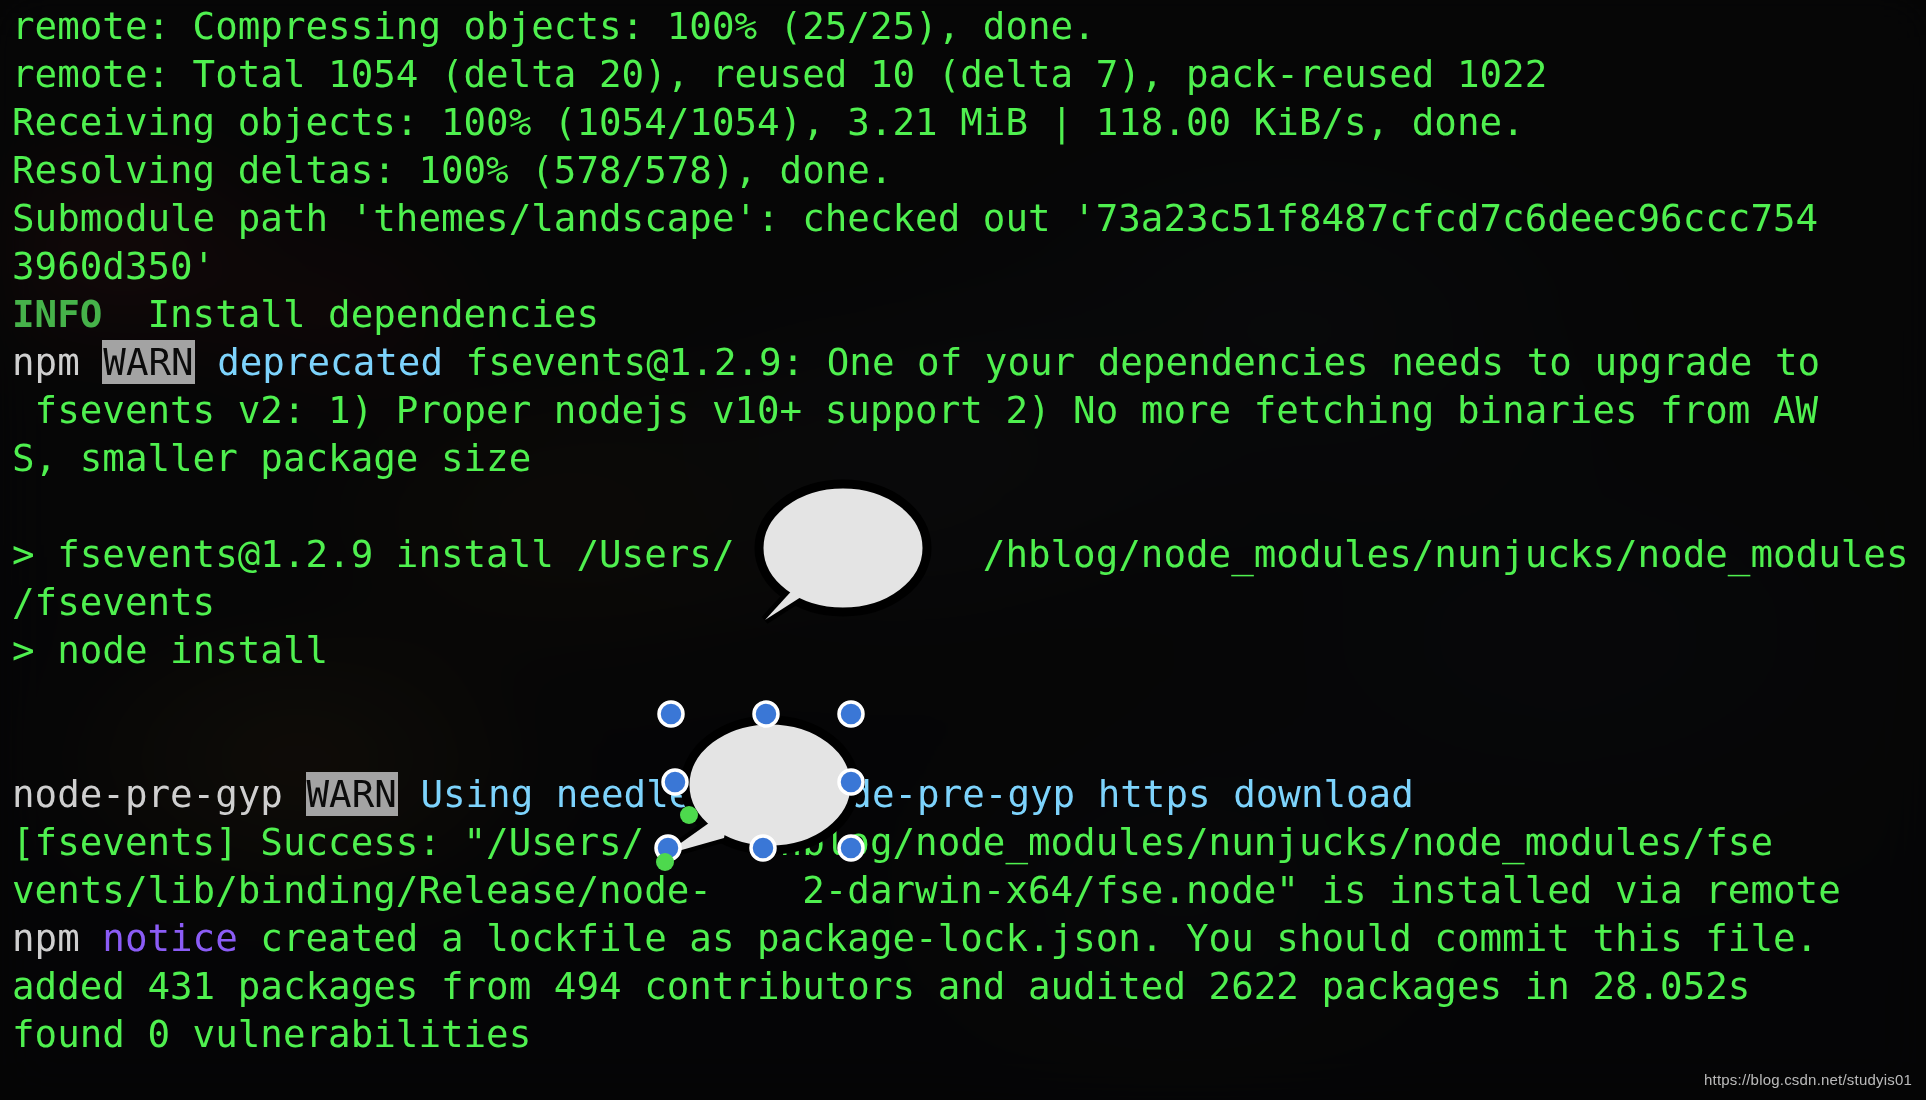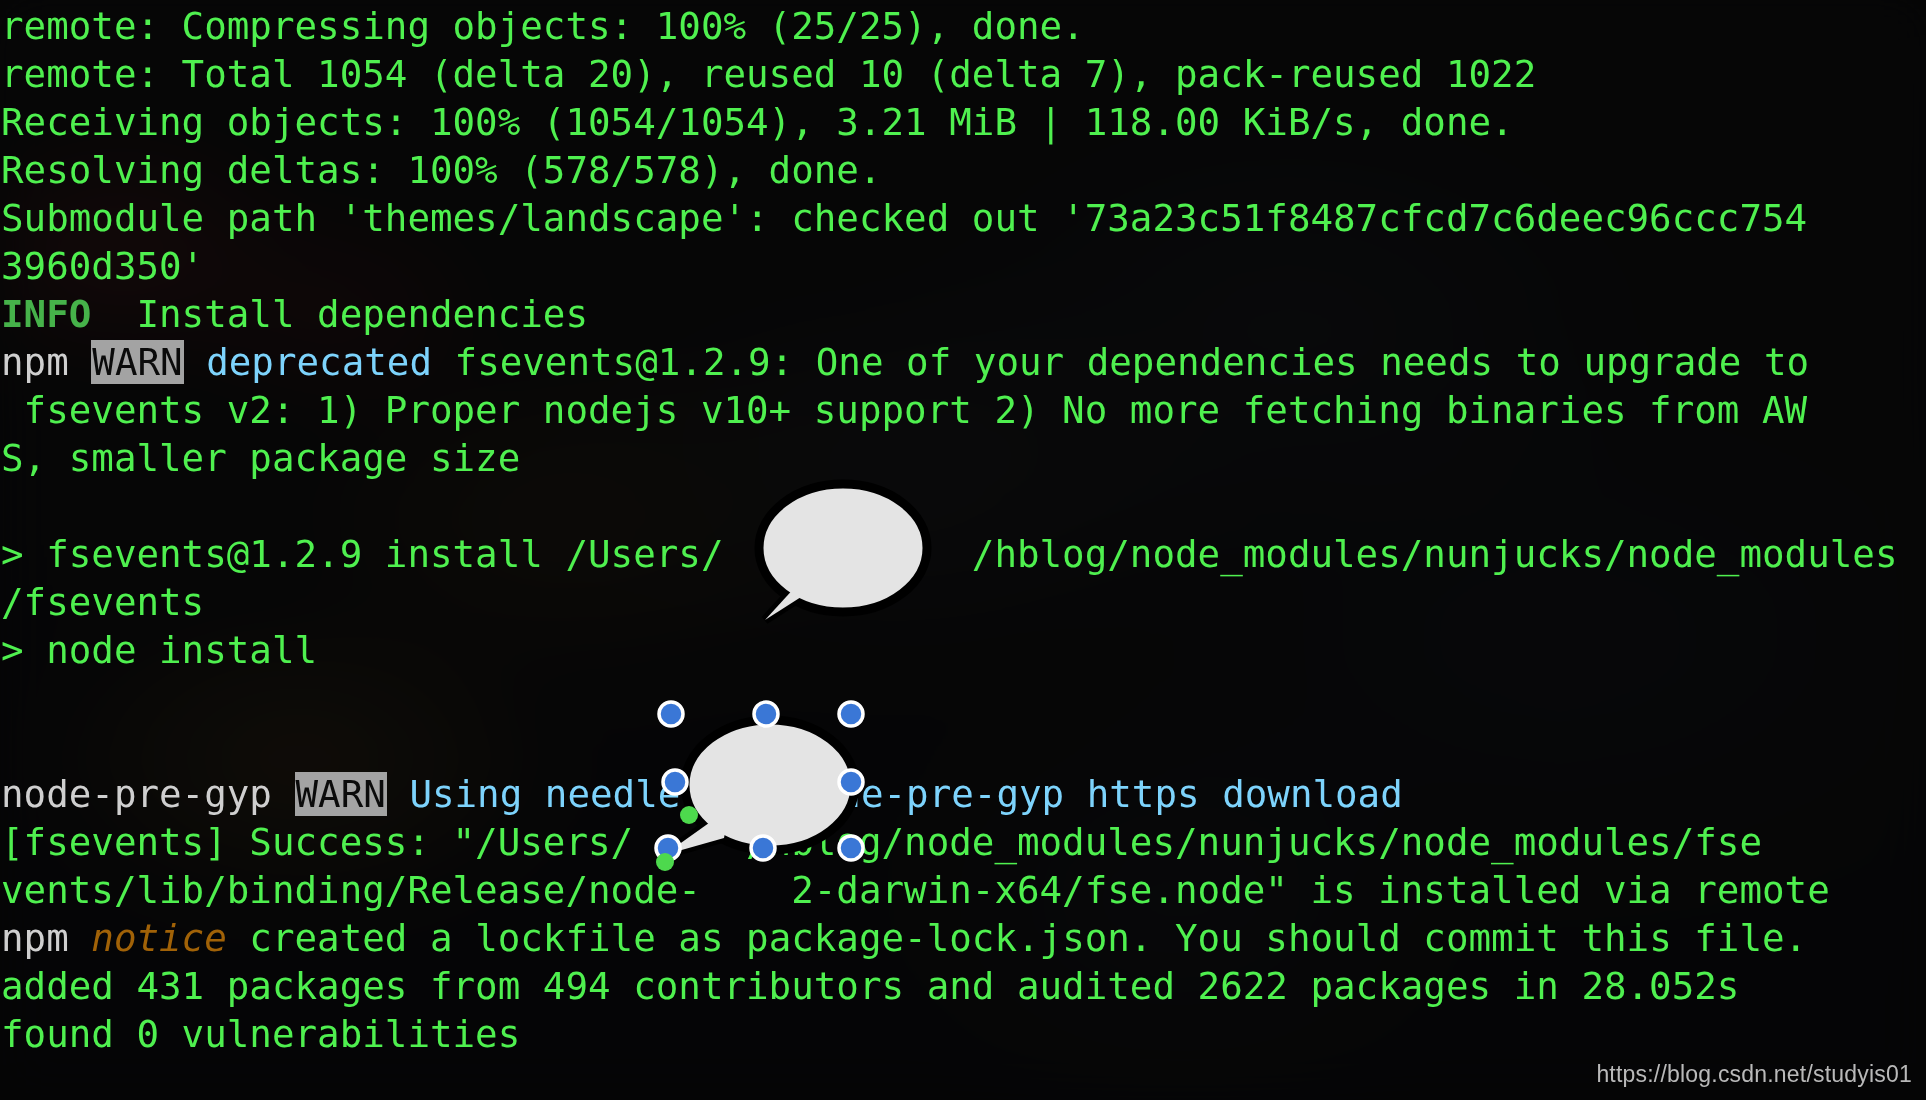--- a/index.html
+++ b/index.html
@@ -46,40 +46,40 @@
     left: 0; top: 0;
     width: 1926px; height: 1100px;
     font-family: "DejaVu Sans Mono", "Liberation Mono", monospace;
     font-size: 37.5px;
     line-height: 48px;
     letter-spacing: 0px;
     white-space: pre;
     color: #4fe84f;
     padding: 2px 0 0 0;
   }
-  .line { height: 48px; padding-left: 1px; }
+  .line { height: 48px; padding-left: 12px; }
 
   .g      { color: #4ff04f; }          
   .info   { color: #46b24a; font-weight: bold; }          
   .gray   { color: #cfcfcf; }          
   .magenta{ color: #7dd3fc; }          
-  .blue   { color: #a16207; font-style: italic; }          
+  .blue   { color: #8b5cf6; }          
   .warn   {
     background: #a3a3a3;
     color: #0b0b0b;
     padding: 0 1px;
   }
 
   
   #watermark {
     position: absolute;
     right: 14px;
     bottom: 12px;
     font-family: "Liberation Sans", sans-serif;
-    font-size: 23px;
+    font-size: 15px;
     color: #d9d9d9;
     opacity: 0.85;
     letter-spacing: 0.2px;
   }
 
   
   #overlay {
     position: absolute;
     left: 0; top: 0;
     width: 1926px; height: 1100px;

